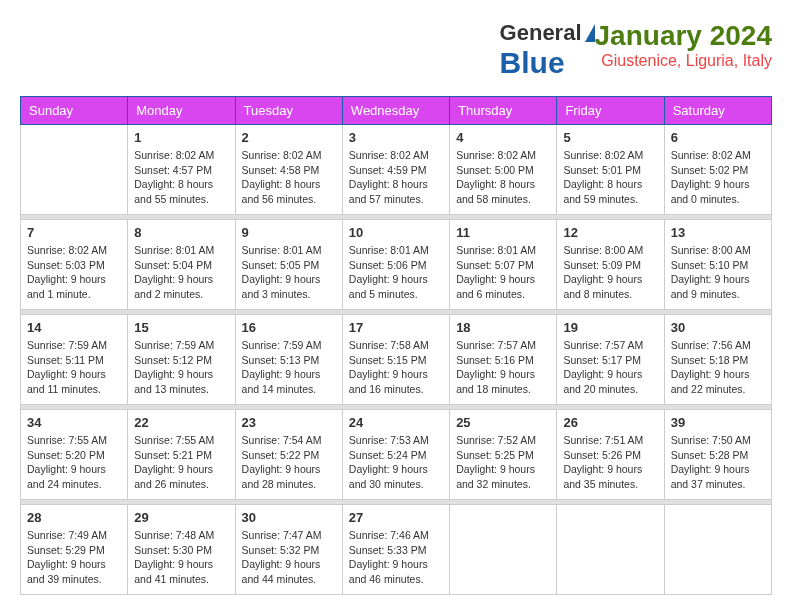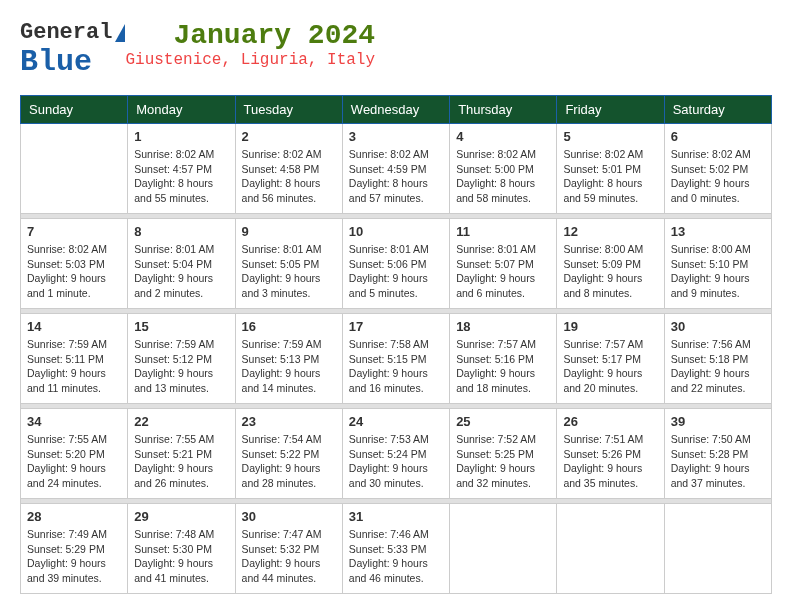--- a/index.html
+++ b/index.html
@@ -5,24 +5,23 @@
     * { box-sizing: border-box; margin: 0; padding: 0; }
     body {
       font-family: Arial, sans-serif;
       background: #fff;
       width: 792px;
       min-height: 612px;
       padding: 20px;
     }
     .header {
       display: flex;
-      justify-content: flex-start;
+      justify-content: flex-end;
       align-items: flex-start;
       margin-bottom: 16px;
-      font-family: Liberation Mono, monospace;
     }
     .logo {
       display: flex;
       flex-direction: column;
       align-items: flex-start;
     }
     .logo-line {
       display: flex;
       align-items: center;
     }
@@ -37,21 +36,21 @@
     .location {
       font-size: 16px;
       color: #ef4444;
     }
     .calendar {
       width: 100%;
       border-collapse: collapse;
       font-size: 11px;
     }
     .calendar thead th {
-      background-color: #14532d;
+      background-color: #d946ef;
       color: #fff;
       padding: 6px 8px;
       text-align: left;
       font-size: 13px;
       font-weight: normal;
       border: 1px solid #1a5fa8;
     }
     .calendar tbody td {
       border: 1px solid #ccc;
       vertical-align: top;
@@ -248,21 +247,21 @@
         </td>
         <td>
           <div class="day-number">29</div>
           <div class="day-info">Sunrise: 7:48 AM<br>Sunset: 5:30 PM<br>Daylight: 9 hours and 41 minutes.</div>
         </td>
         <td>
           <div class="day-number">30</div>
           <div class="day-info">Sunrise: 7:47 AM<br>Sunset: 5:32 PM<br>Daylight: 9 hours and 44 minutes.</div>
         </td>
         <td>
-          <div class="day-number">31</div>
+          <div class="day-number">27</div>
           <div class="day-info">Sunrise: 7:46 AM<br>Sunset: 5:33 PM<br>Daylight: 9 hours and 46 minutes.</div>
         </td>
         <td class="empty-cell"></td>
         <td class="empty-cell"></td>
         <td class="empty-cell"></td>
       </tr>
     </tbody>
 </table>
 
 </body></html>

